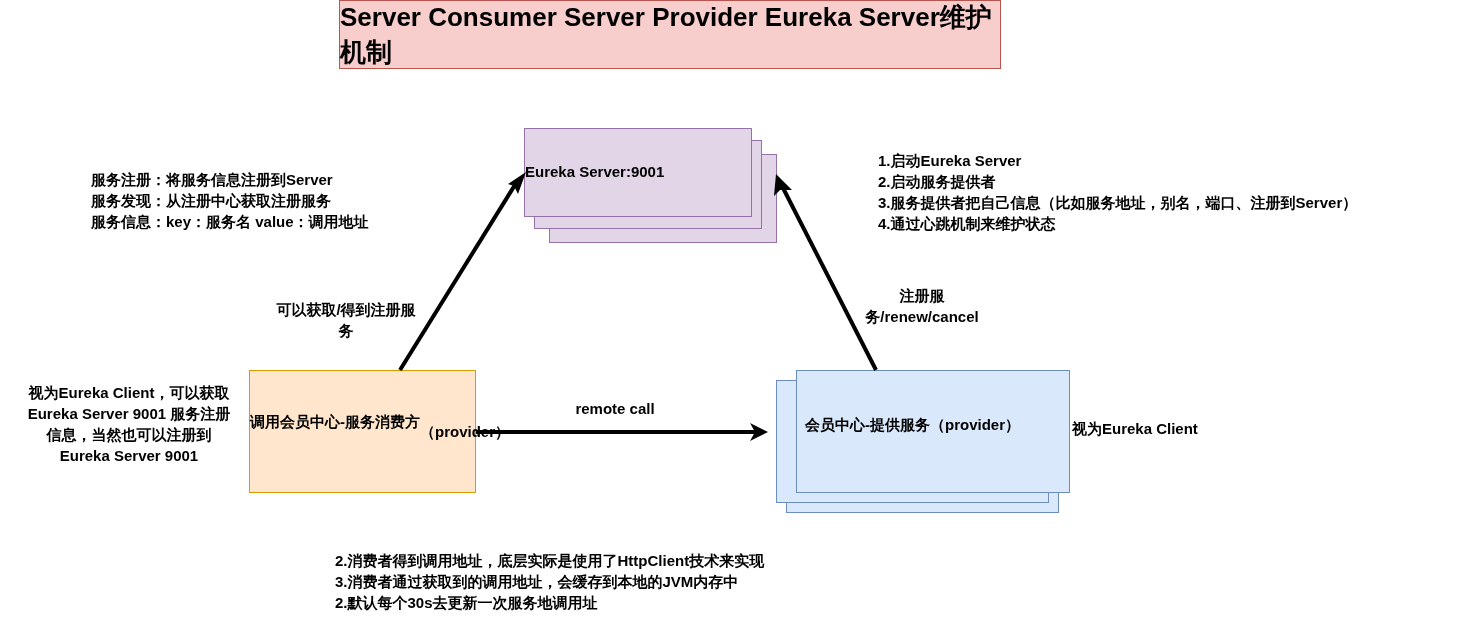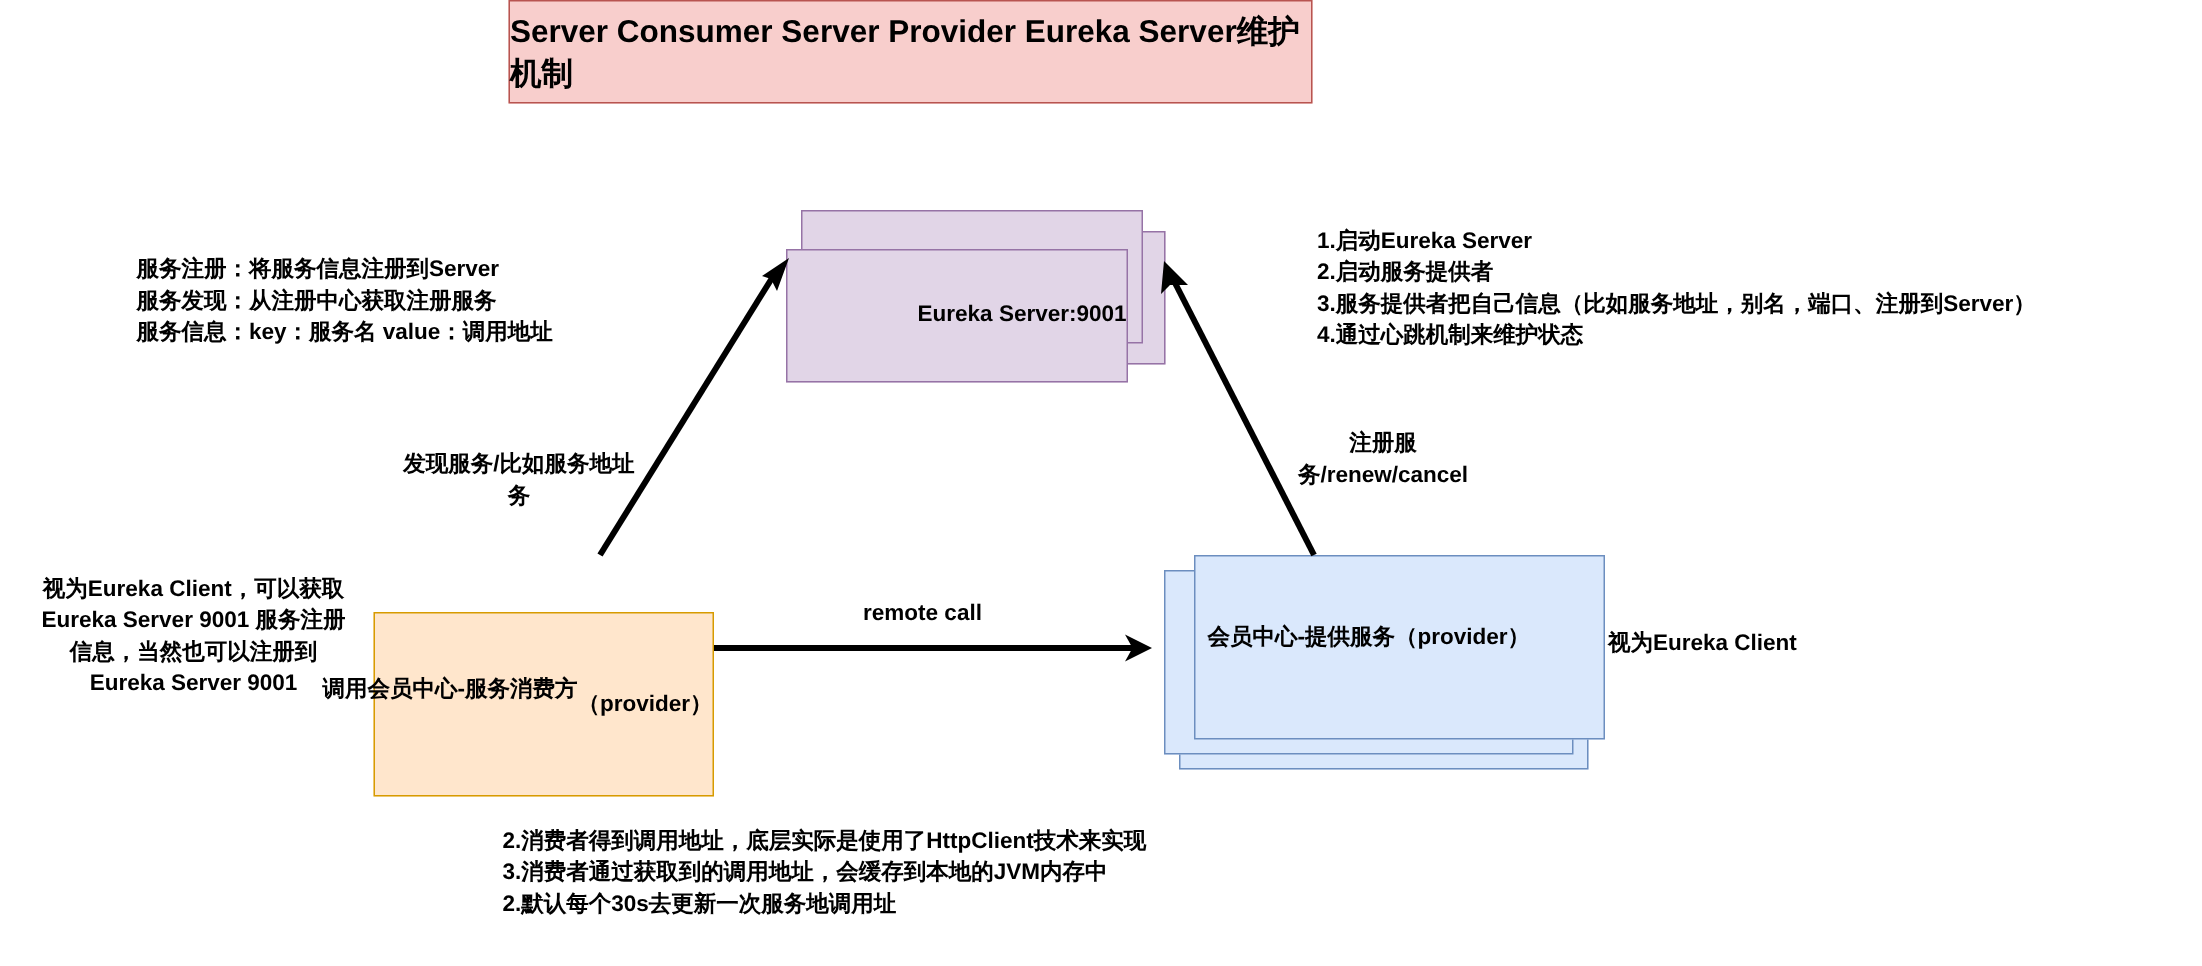--- a/index.html
+++ b/index.html
@@ -1,25 +1,25 @@
 <!DOCTYPE html>
 <html><head>
 <meta charset="utf-8">
 <style>
   html, body { margin:0; padding:0; background:#ffffff; }
   body { width:1468px; height:644px; position:relative; overflow:hidden;
          font-family:"Liberation Sans", "DejaVu Sans", sans-serif; color:#000; font-weight:bold; }
   .abs { position:absolute; }
-  .title-box { left:339px; top:0px; width:536px; height:69px; background:#f8cecc; border:1px solid #b85450;
-               display:flex; align-items:center; justify-content:center; font-size:21px; box-sizing:border-box; }
+  .title-box { left:339px; top:0px; width:662px; height:69px; background:#f8cecc; border:1px solid #b85450;
+               display:flex; align-items:center; justify-content:center; font-size:26px; box-sizing:border-box; }
   .stack-box { position:absolute; box-sizing:border-box; }
   .eureka { background:#e1d5e7; border:1px solid #9673a6; }
   .prov { background:#dae8fc; border:1px solid #6c8ebf; }
   .cons { background:#ffe6cc; border:1px solid #d79b00; }
-  .center { display:flex; align-items:center; justify-content:flex-end; text-align:center;margin-top:38px; }
+  .center { display:flex; align-items:center; justify-content:flex-start; text-align:center; }
   .txt { font-size:15px; line-height:21px; white-space:nowrap; }
   .ctxt { font-size:15px; line-height:21px; text-align:center; white-space:nowrap; }
   svg.arrows { position:absolute; left:0; top:0; }
 </style>
 </head>
 <body>
 
 <div class="abs title-box">
   <span>Server Consumer Server Provider Eureka Server维护机制</span>
 </div>
@@ -62,21 +62,21 @@
 </div>
 
 <div class="abs" style="left:878px;top:150px;">
   <div class="txt">1.启动Eureka Server</div>
   <div class="txt">2.启动服务提供者</div>
   <div class="txt">3.服务提供者把自己信息（比如服务地址，别名，端口、注册到Server）</div>
   <div class="txt">4.通过心跳机制来维护状态</div>
 </div>
 
 <div class="abs" style="left:246px;top:299px;width:200px;">
-  <div class="ctxt">发现服务/比如服务地址</div>
+  <div class="ctxt">可以获取/得到注册服</div>
   <div class="ctxt">务</div>
 </div>
 
 <div class="abs" style="left:822px;top:285px;width:200px;">
   <div class="ctxt">注册服</div>
   <div class="ctxt">务/renew/cancel</div>
 </div>
 
 <div class="abs ctxt" style="left:515px;top:398px;width:200px;">remote call</div>
 

